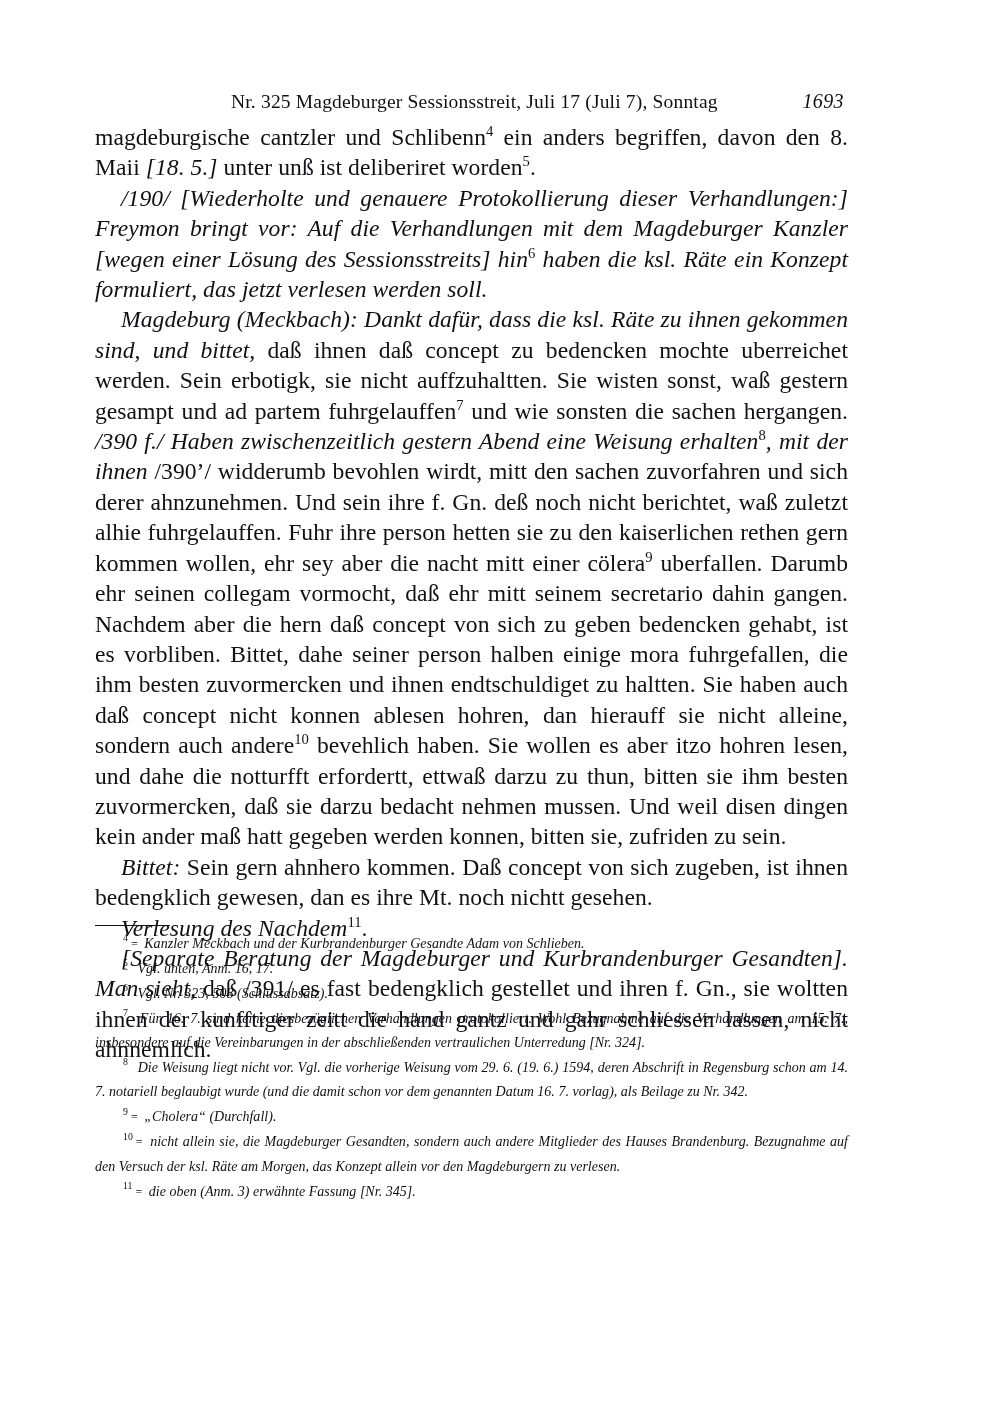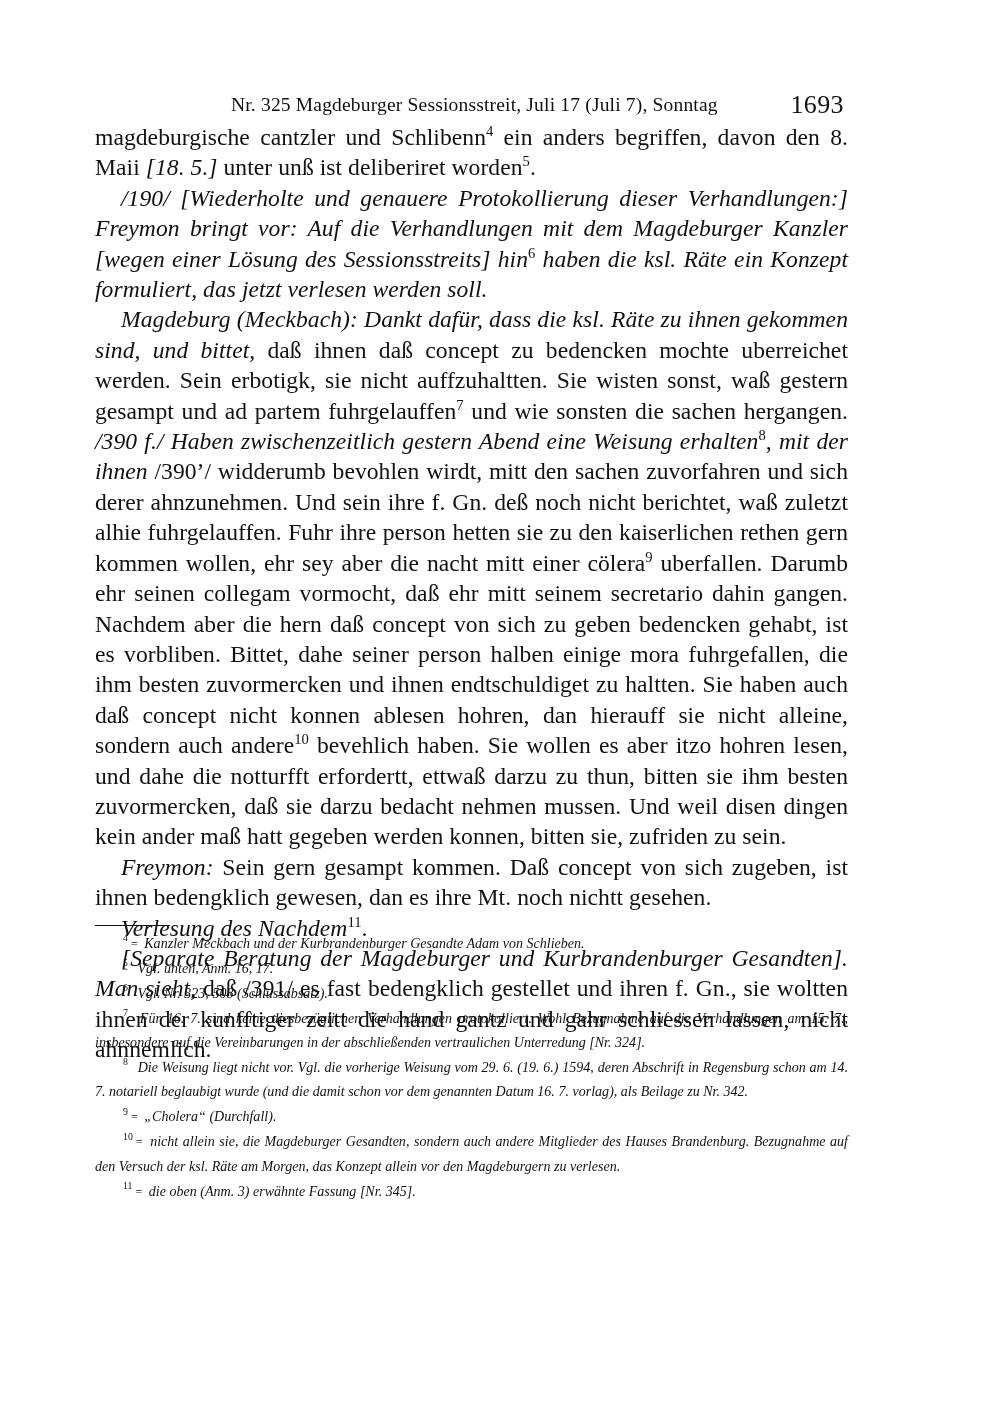--- a/index.html
+++ b/index.html
@@ -31,22 +31,23 @@
     justify-content: space-between;
     margin-top: 12px;
   }
   .runhead-title {
     font-size: 19.5px;
     letter-spacing: 0.18px;
     white-space: nowrap;
     margin-left: 140px;
   }
   .runhead-folio {
-    font-size: 26px;
+    font-size: 20px;
     letter-spacing: 0.4px;
+    font-style: italic;
   }
 
   
   .body-block {
     position: absolute;
     left: 95px;
     top: 122px;
     width: 753px;
   }
   .body-block p {
@@ -118,21 +119,21 @@
   </div>
 
   <div class="body-block">
 
     <p><span>magdeburgische cantzler und Schlibenn</span><sup>4</sup><span> ein anders begriffen, davon den 8. Maii </span><span class="it">[18. 5.]</span><span> unter unß ist deliberiret worden</span><sup>5</sup><span>.</span></p>
 
     <p class="ind"><span class="it">/190/ [Wiederholte und genauere Protokollierung dieser Verhandlungen:] Freymon bringt vor: Auf die Verhandlungen mit dem Magdeburger Kanzler [wegen einer Lösung des Sessionsstreits] hin</span><sup>6</sup><span class="it"> haben die ksl. Räte ein Konzept formuliert, das jetzt verlesen werden soll.</span></p>
 
     <p class="ind"><span class="it">Magdeburg (Meckbach): Dankt dafür, dass die ksl. Räte zu ihnen gekommen sind, und bittet,</span><span> daß ihnen daß concept zu bedencken mochte uberreichet werden. Sein erbotigk, sie nicht auffzuhaltten. Sie wisten sonst, waß gestern gesampt und ad partem fuhrgelauffen</span><sup>7</sup><span> und wie sonsten die sachen hergangen. </span><span class="it">/390 f./ Haben zwischenzeitlich gestern Abend eine Weisung erhalten</span><sup>8</sup><span class="it">, mit der ihnen </span><span>/390’/ widderumb bevohlen wirdt, mitt den sachen zuvorfahren und sich derer ahnzunehmen. Und sein ihre f. Gn. deß noch nicht berichtet, waß zuletzt alhie fuhrgelauffen. Fuhr ihre person hetten sie zu den kaiserlichen rethen gern kommen wollen, ehr sey aber die nacht mitt einer cölera</span><sup>9</sup><span> uberfallen. Darumb ehr seinen collegam vormocht, daß ehr mitt seinem secretario dahin gangen. Nachdem aber die hern daß concept von sich zu geben bedencken gehabt, ist es vorbliben. Bittet, dahe seiner person halben einige mora fuhrgefallen, die ihm besten zuvormercken und ihnen endtschuldiget zu haltten. Sie haben auch daß concept nicht konnen ablesen hohren, dan hierauff sie nicht alleine, sondern auch andere</span><sup>10</sup><span> bevehlich haben. Sie wollen es aber itzo hohren lesen, und dahe die notturfft erfordertt, ettwaß darzu zu thun, bitten sie ihm besten zuvormercken, daß sie darzu bedacht nehmen mussen. Und weil disen dingen kein ander maß hatt gegeben werden konnen, bitten sie, zufriden zu sein.</span></p>
 
-    <p class="ind"><span class="it">Freymon:</span><span> Sein gern gesampt kommen. Daß concept von sich zugeben, ist ihnen bedengklich gewesen, dan es ihre Mt. noch nichtt gesehen.</span></p>
+    <p class="ind"><span class="it">Bittet:</span><span> Sein gern ahnhero kommen. Daß concept von sich zugeben, ist ihnen bedengklich gewesen, dan es ihre Mt. noch nichtt gesehen.</span></p>
 
     <p class="ind"><span class="it">Verlesung des Nachdem</span><sup>11</sup><span>.</span></p>
 
     <p class="ind"><span class="it">[Separate Beratung der Magdeburger und Kurbrandenburger Gesandten]. Man sieht,</span><span> daß /391/ es fast bedengklich gestellet und ihren f. Gn., sie woltten ihnen der kunfftiger zeitt die hand gantz und gahr schliessen lassen, nicht ahnnemlich.</span></p>
 
   </div>
 
   <div class="fn-rule"></div>
 
   <div class="footnotes">

